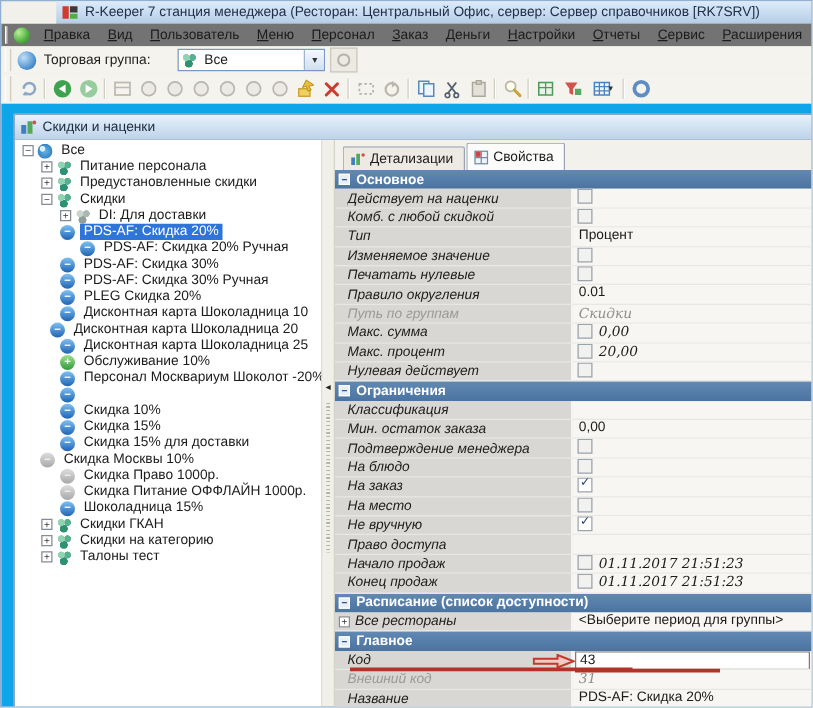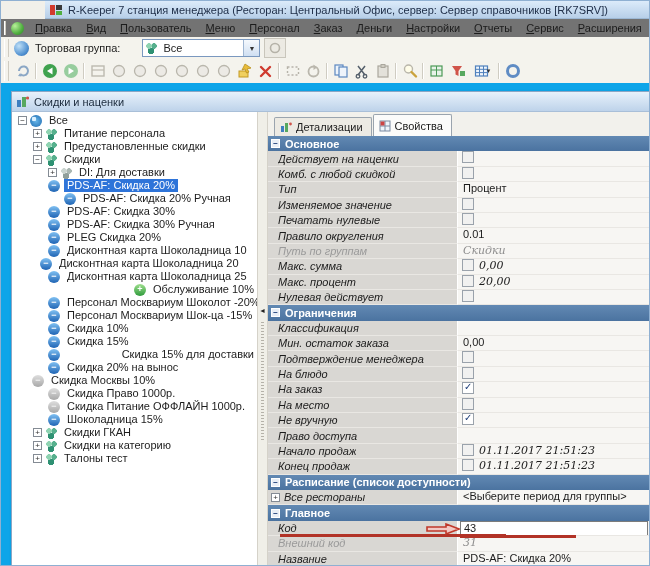--- a/index.html
+++ b/index.html
@@ -372,54 +372,48 @@
             <div class="trow" style="padding-left: 28px;">
 
     <span class="ticon icon-discount"></span>
     <span class="tlabel">Дисконтная карта Шоколадница 20</span>
   </div>
             <div class="trow" style="padding-left: 36px;">
 
     <span class="ticon icon-discount"></span>
     <span class="tlabel">Дисконтная карта Шоколадница 25</span>
   </div>
-            <div class="trow" style="padding-left: 36px; justify-content: flex-end;">
+            <div class="trow" style="padding-left: 36px;">
 
     <span class="ticon icon-markup"></span>
     <span class="tlabel">Обслуживание 10%</span>
   </div>
             <div class="trow" style="padding-left: 36px;">
 
     <span class="ticon icon-discount"></span>
     <span class="tlabel">Персонал Москвариум Шоколот -20%</span>
   </div>
             <div class="trow" style="padding-left: 36px;">
 
     <span class="ticon icon-discount"></span>
-    <span class="tlabel">Персонал Москвариум Шок-ца -15%</span>
   </div>
             <div class="trow" style="padding-left: 36px;">
 
     <span class="ticon icon-discount"></span>
     <span class="tlabel">Скидка 10%</span>
   </div>
             <div class="trow" style="padding-left: 36px;">
 
     <span class="ticon icon-discount"></span>
     <span class="tlabel">Скидка 15%</span>
   </div>
-            <div class="trow" style="padding-left: 36px; justify-content: space-between;">
+            <div class="trow" style="padding-left: 36px;">
 
     <span class="ticon icon-discount"></span>
     <span class="tlabel">Скидка 15% для доставки</span>
-  </div>
-            <div class="trow" style="padding-left: 36px;">
-
-    <span class="ticon icon-discount"></span>
-    <span class="tlabel">Скидка 20% на вынос</span>
   </div>
             <div class="trow" style="padding-left: 20px;">
 
     <span class="ticon icon-discount-gray"></span>
     <span class="tlabel">Скидка Москвы 10%</span>
   </div>
             <div class="trow" style="padding-left: 36px;">
 
     <span class="ticon icon-discount-gray"></span>
     <span class="tlabel">Скидка Право 1000р.</span>

